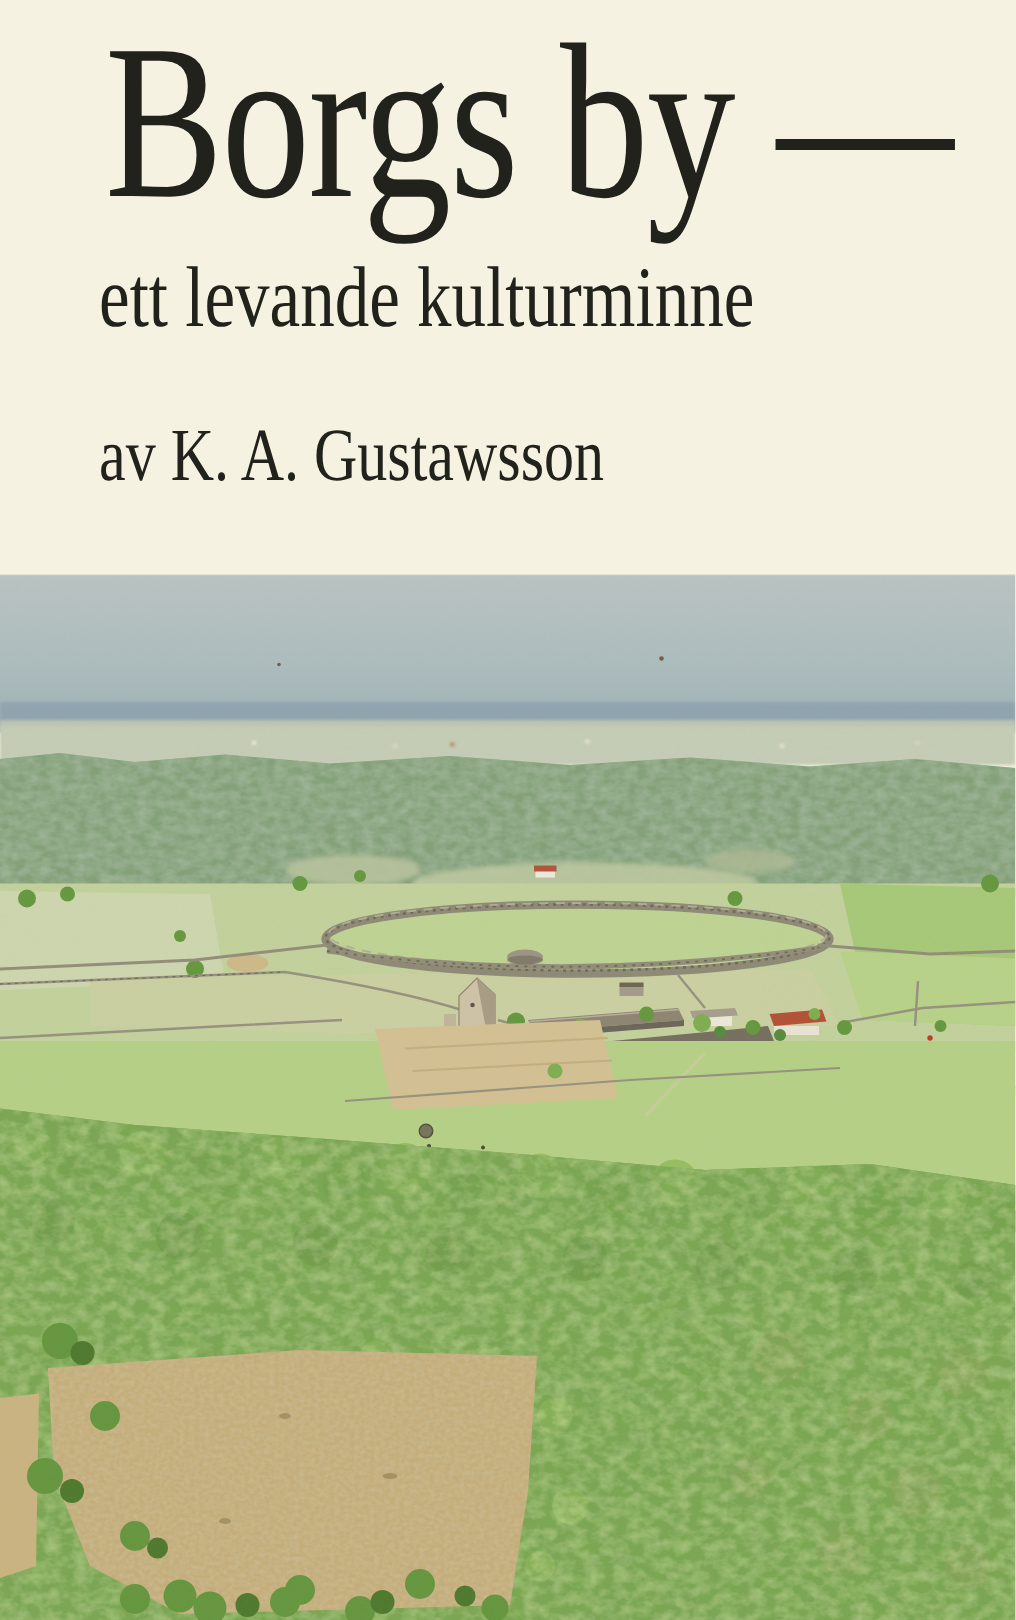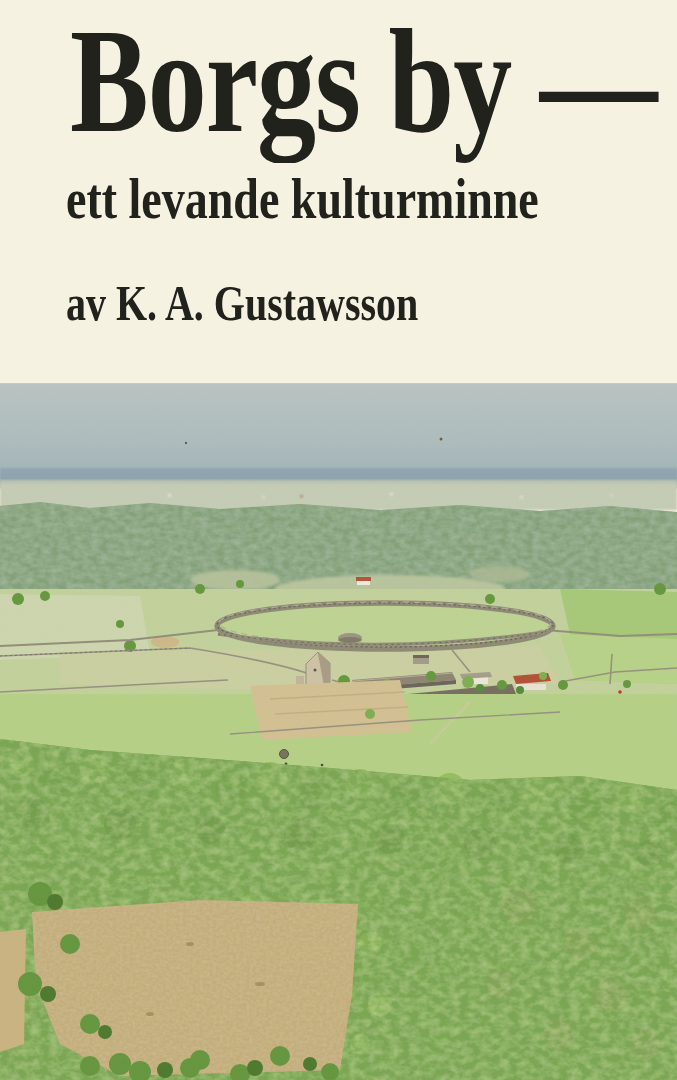--- a/index.html
+++ b/index.html
@@ -1,21 +1,21 @@
 <!DOCTYPE html>
 <html><head>
 <meta charset="utf-8">
 <style>
   html,body{margin:0;padding:0;}
   body{
     width:677px;height:1080px;overflow:hidden;
     background:#f6f2e2;
     font-family:"Liberation Serif","DejaVu Serif",serif;
   }
-  .cover{position:relative;width:677px;height:1080px;background:#f6f2e2;font-weight:bold;}
+  .cover{position:relative;width:677px;height:1080px;background:#f6f2e2;}
   .txt{
     position:absolute;left:70px;
     color:#22221d;
     transform:scaleY(1.25);
     transform-origin:left top;
     white-space:nowrap;
     line-height:1;
   }
   .title{top:8px;font-size:118px;letter-spacing:-1px;}
   .subtitle{top:170px;left:66px;font-size:46px;}

